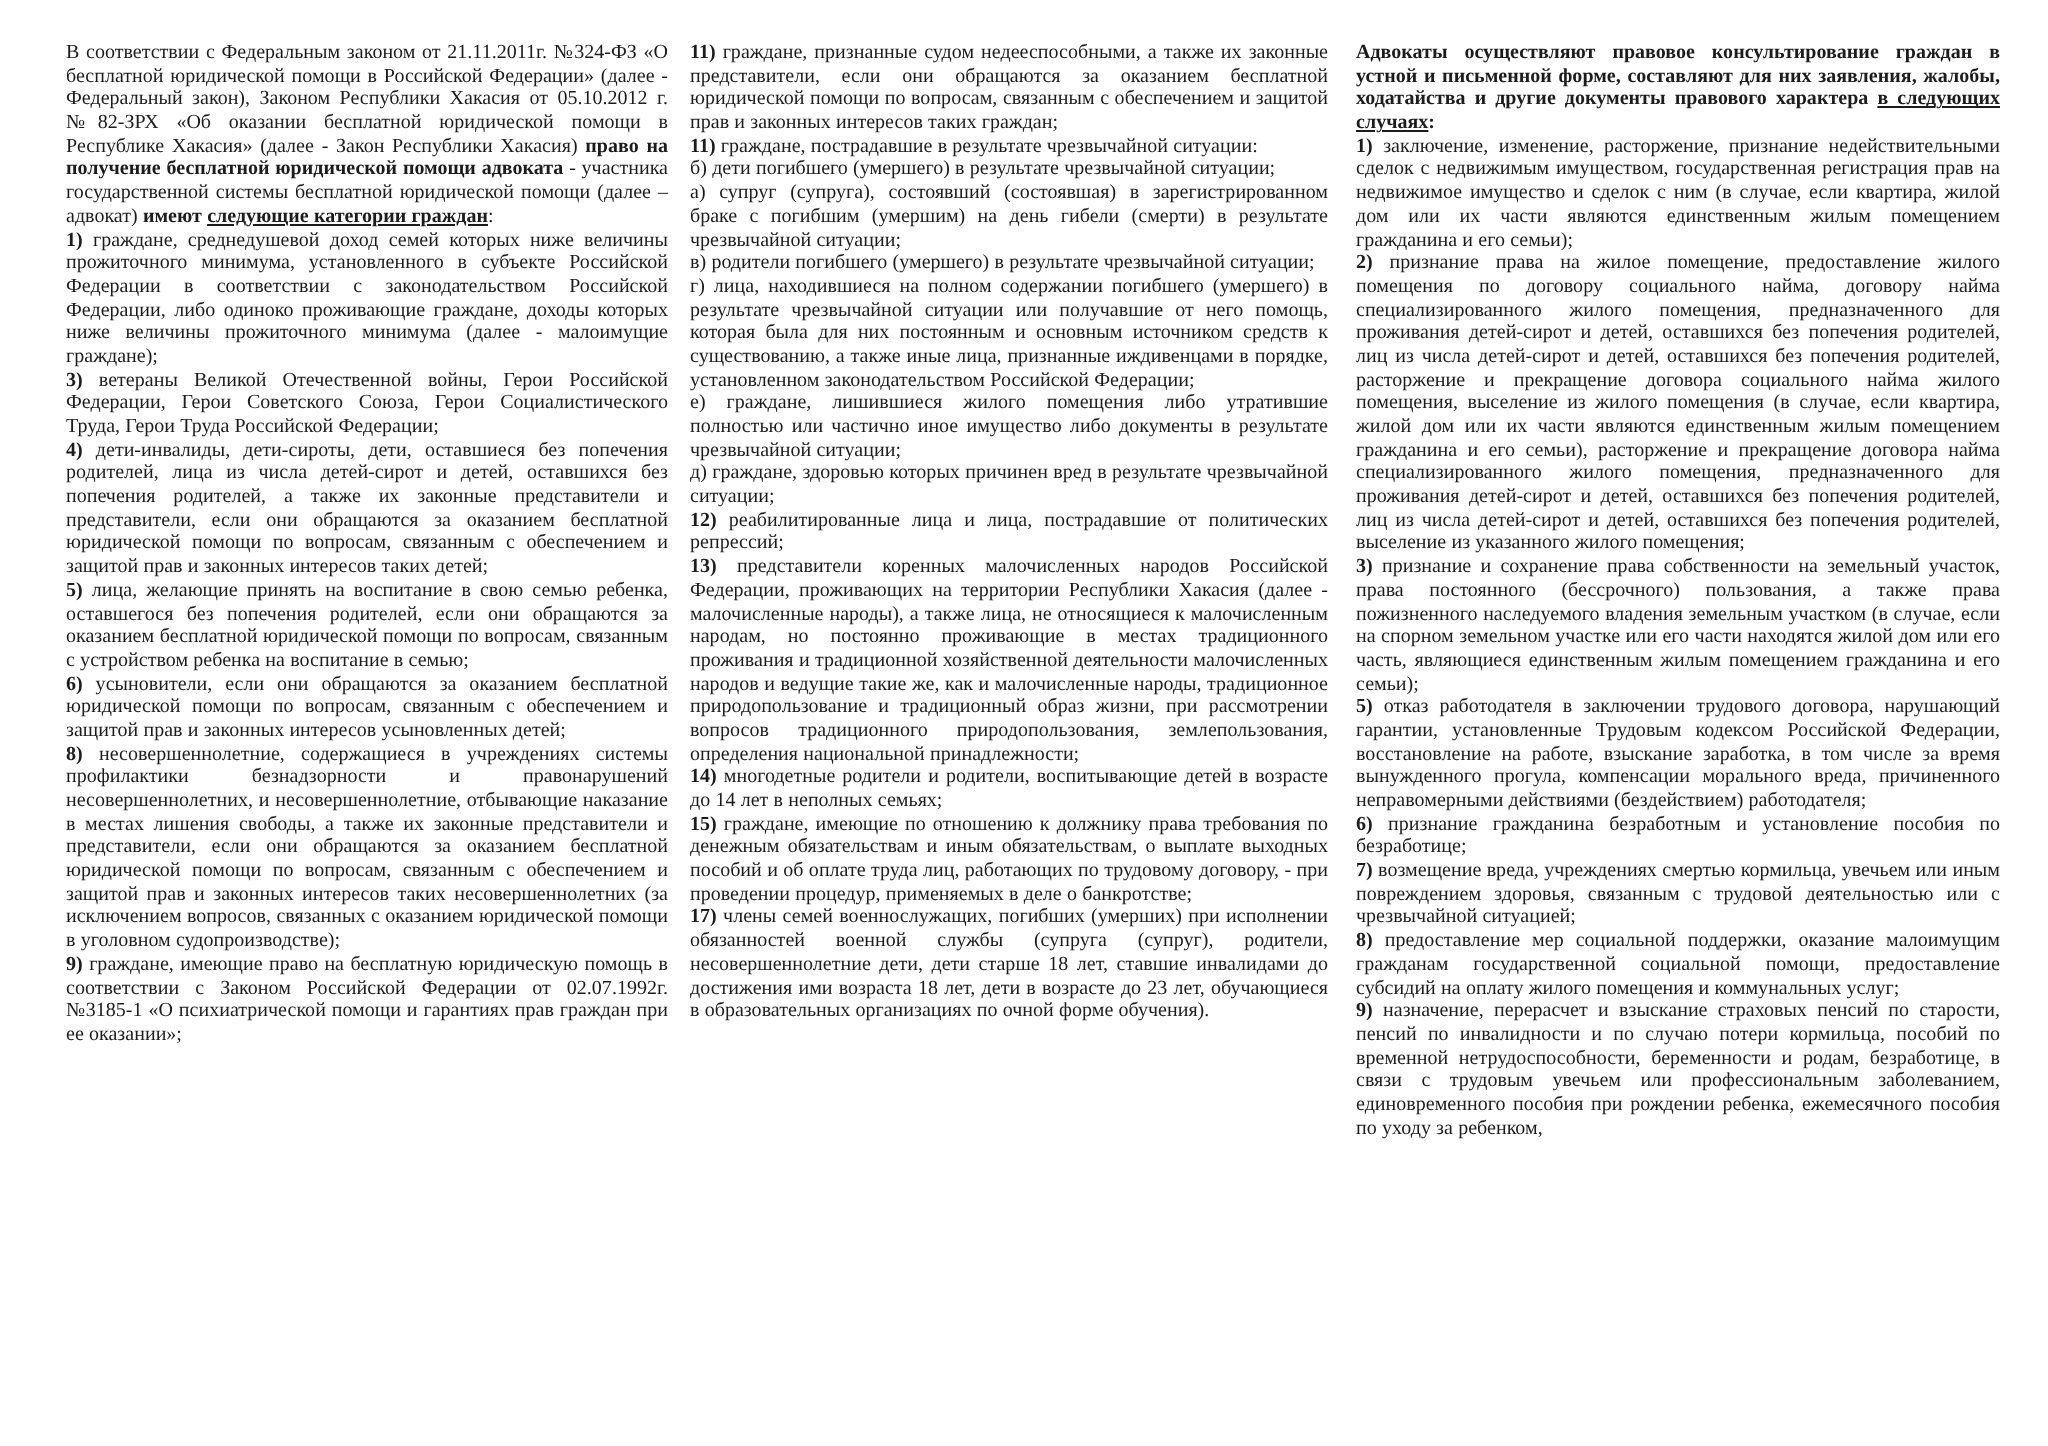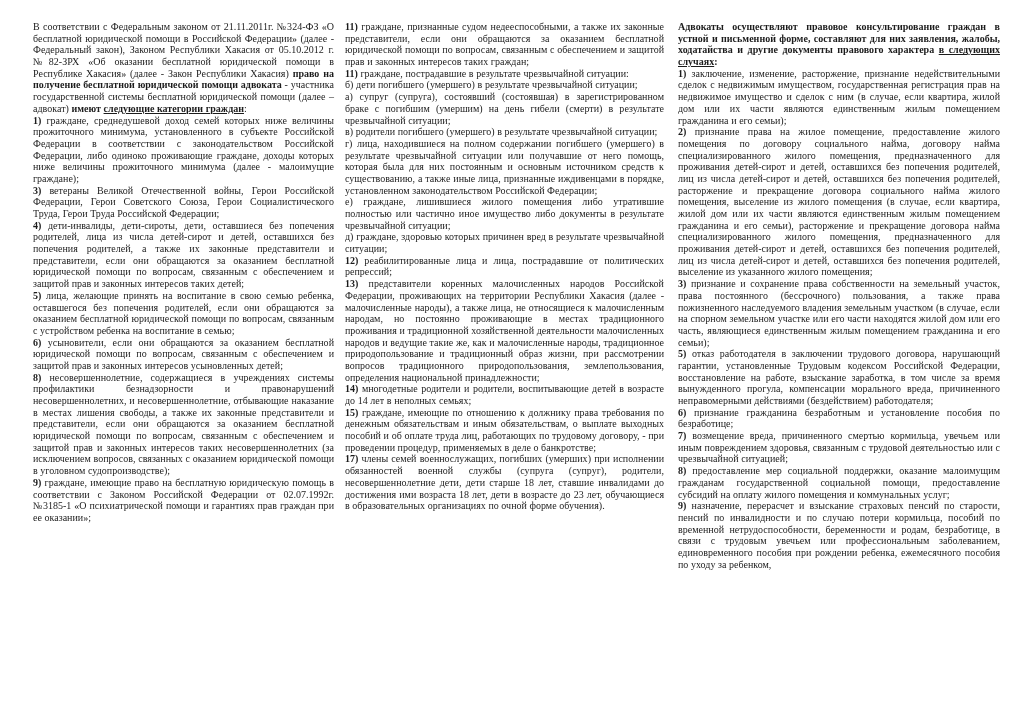--- a/index.html
+++ b/index.html
@@ -98,19 +98,19 @@
     </div>
 
     <div class="col col-3">
       <p class="para heading"><span>Адвокаты осуществляют правовое консультирование граждан в устной и письменной форме, составляют для них заявления, жалобы, ходатайства и другие документы правового характера </span><span class="bu">в следующих случаях</span><span>:</span></p>
 
       <p class="para"><span class="num">1)</span><span> заключение, изменение, расторжение, признание недействительными сделок с недвижимым имуществом, государственная регистрация прав на недвижимое имущество и сделок с ним (в случае, если квартира, жилой дом или их части являются единственным жилым помещением гражданина и его семьи);</span></p>
       <p class="para"><span class="num">2)</span><span> признание права на жилое помещение, предоставление жилого помещения по договору социального найма, договору найма специализированного жилого помещения, предназначенного для проживания детей-сирот и детей, оставшихся без попечения родителей, лиц из числа детей-сирот и детей, оставшихся без попечения родителей, расторжение и прекращение договора социального найма жилого помещения, выселение из жилого помещения (в случае, если квартира, жилой дом или их части являются единственным жилым помещением гражданина и его семьи), расторжение и прекращение договора найма специализированного жилого помещения, предназначенного для проживания детей-сирот и детей, оставшихся без попечения родителей, лиц из числа детей-сирот и детей, оставшихся без попечения родителей, выселение из указанного жилого помещения;</span></p>
       <p class="para"><span class="num">3)</span><span> признание и сохранение права собственности на земельный участок, права постоянного (бессрочного) пользования, а также права пожизненного наследуемого владения земельным участком (в случае, если на спорном земельном участке или его части находятся жилой дом или его часть, являющиеся единственным жилым помещением гражданина и его семьи);</span></p>
       <p class="para"><span class="num">5)</span><span> отказ работодателя в заключении трудового договора, нарушающий гарантии, установленные Трудовым кодексом Российской Федерации, восстановление на работе, взыскание заработка, в том числе за время вынужденного прогула, компенсации морального вреда, причиненного неправомерными действиями (бездействием) работодателя;</span></p>
       <p class="para"><span class="num">6)</span><span> признание гражданина безработным и установление пособия по безработице;</span></p>
-      <p class="para"><span class="num">7)</span><span> возмещение вреда, причиненного смертью кормильца, увечьем или иным повреждением здоровья, связанным с трудовой деятельностью или с чрезвычайной ситуацией;</span></p>
+      <p class="para"><span class="num">7)</span><span> возмещение вреда, учреждениях смертью кормильца, увечьем или иным повреждением здоровья, связанным с трудовой деятельностью или с чрезвычайной ситуацией;</span></p>
       <p class="para"><span class="num">8)</span><span> предоставление мер социальной поддержки, оказание малоимущим гражданам государственной социальной помощи, предоставление субсидий на оплату жилого помещения и коммунальных услуг;</span></p>
       <p class="para"><span class="num">9)</span><span> назначение, перерасчет и взыскание страховых пенсий по старости, пенсий по инвалидности и по случаю потери кормильца, пособий по временной нетрудоспособности, беременности и родам, безработице, в связи с трудовым увечьем или профессиональным заболеванием, единовременного пособия при рождении ребенка, ежемесячного пособия по уходу за ребенком,</span></p>
     </div>
 
   </div>
 </div>
 
 </body></html>

